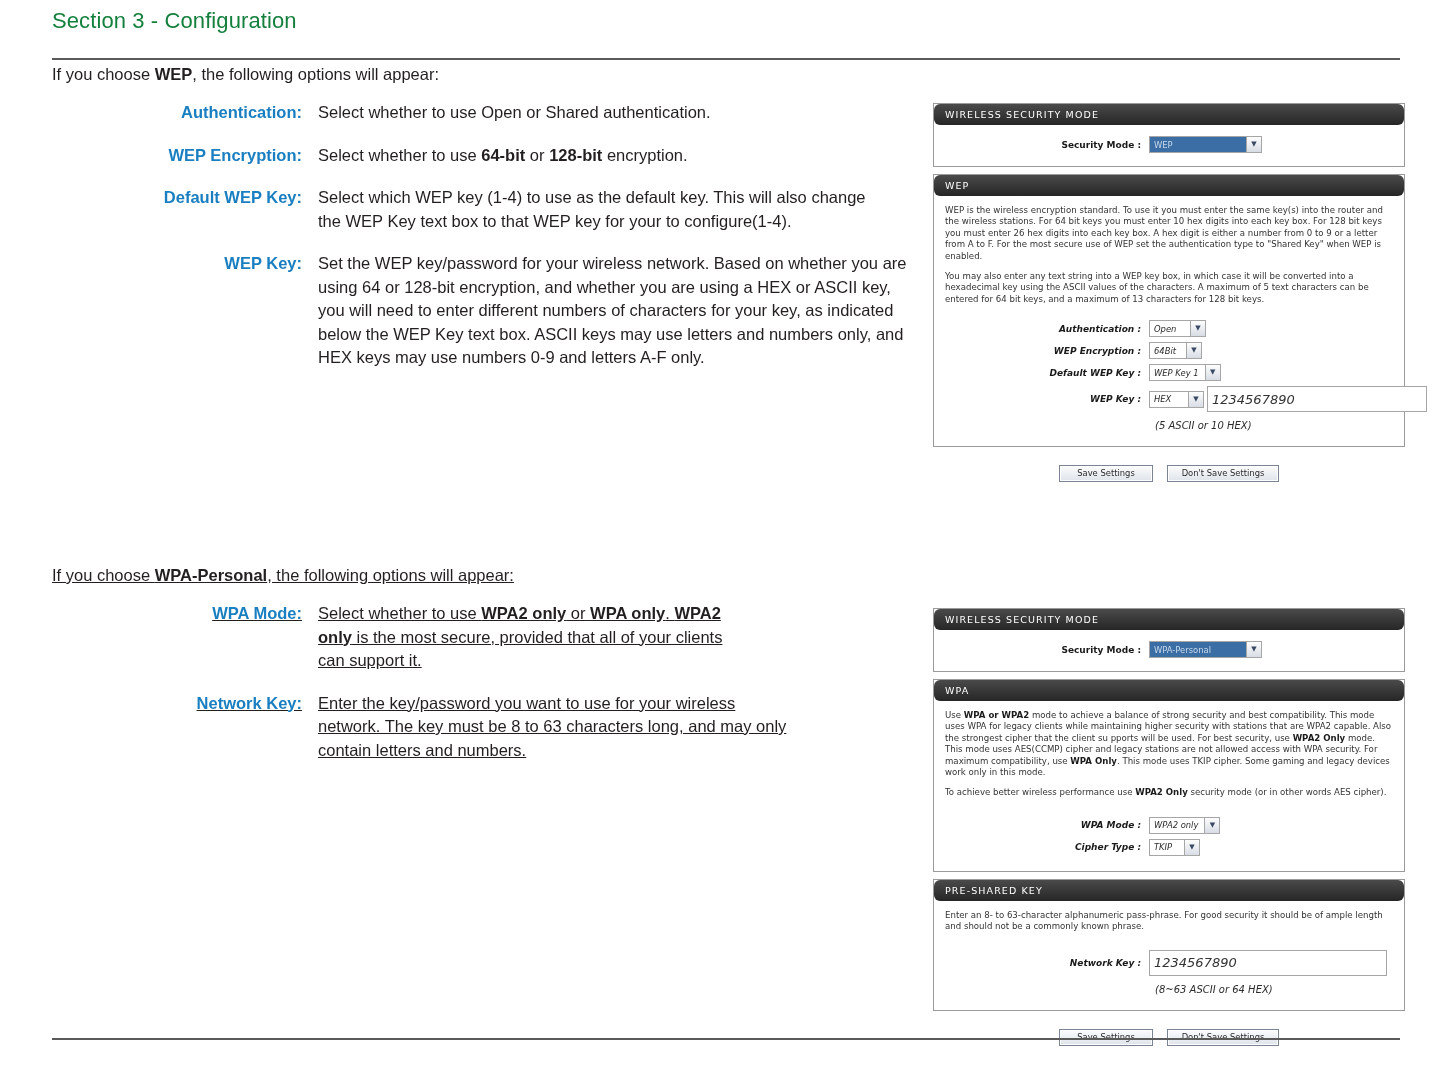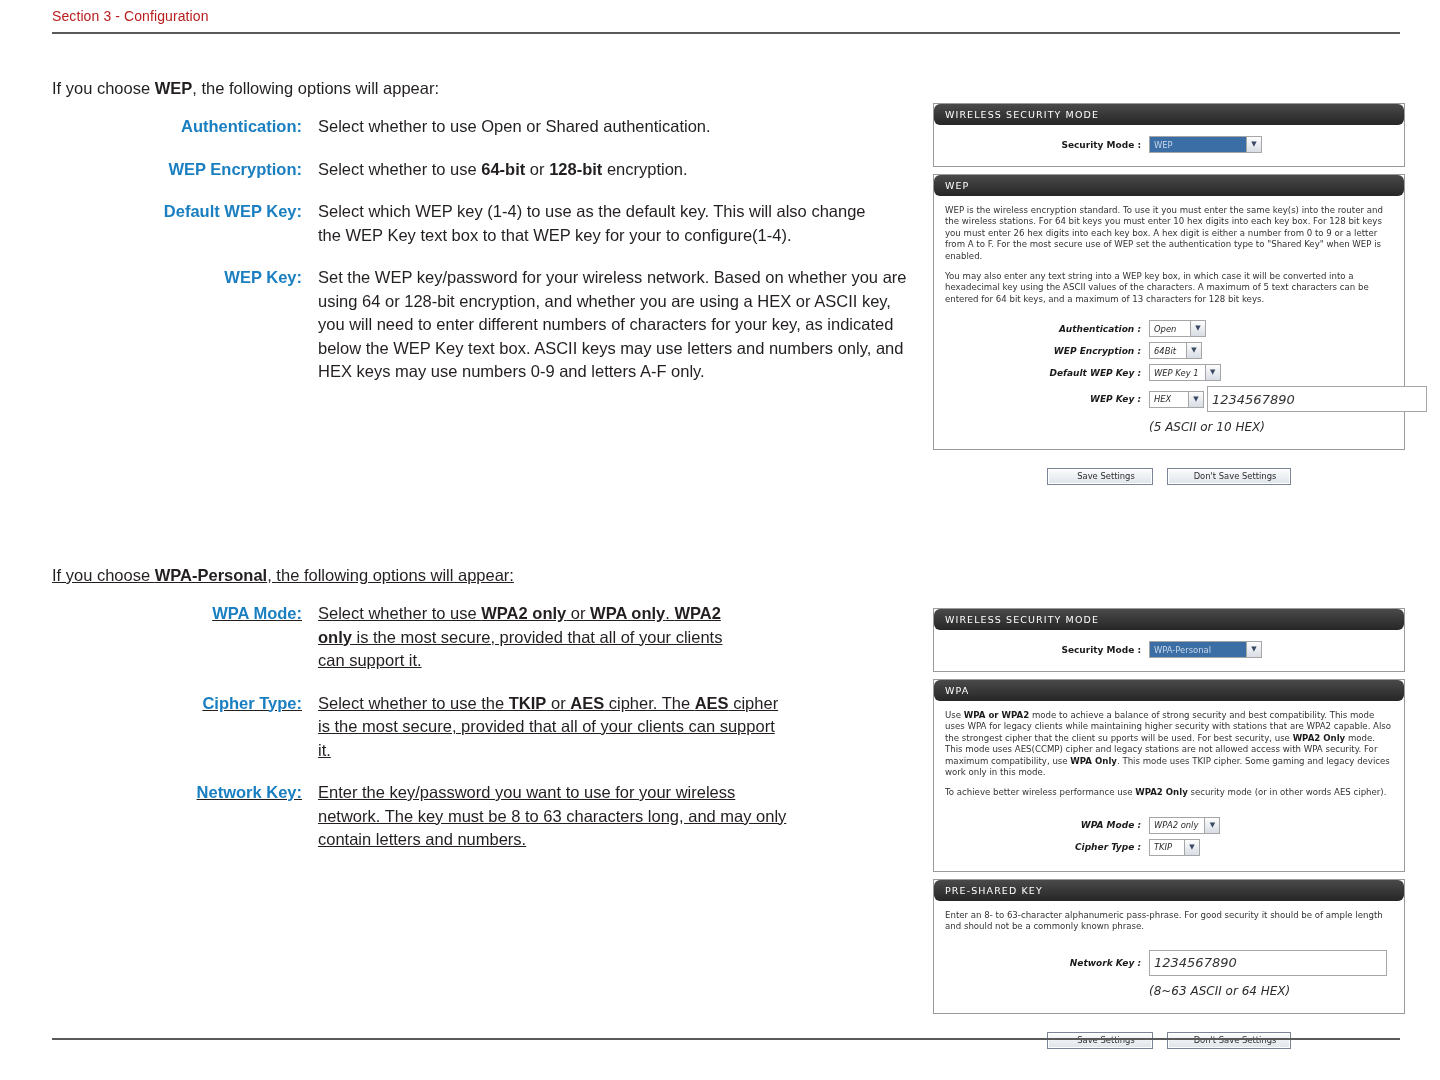--- a/index.html
+++ b/index.html
@@ -18,24 +18,24 @@
   }
 
   
   .page-header {
     position: absolute;
     left: 52px;
     top: 8px;
     width: 1348px;
   }
   .page-header .section-title {
-    font-size: 14px;
-    color: #b91c1c;
+    font-size: 22px;
+    color: #15803d;
     letter-spacing: .1px;
-    padding-bottom: 8px;
+    padding-bottom: 24px;
   }
   .hrule {
     height: 0;
     border-top: 2.2px solid #5a5a5a;
     width: 100%;
   }
   .footer-rule {
     position: absolute;
     left: 52px;
     top: 1038px;
@@ -180,55 +180,56 @@
     color: #333333;
     display: flex;
     align-items: center;
     padding: 12px 4px;
     box-sizing: border-box;
   }
   .txt-wep { width: 220px; }
   .txt-net { width: 238px; }
 
   .rp-hint {
-    font-size: 12px;
+    font-size: 10px;
     color: #2b2b2b;
     margin-top: 3px;
+    margin-left: 6px;
   }
   .rp-hint-row { display: flex; }
   .rp-hint-pad { width: 204px; flex: 0 0 204px; }
 
   
   .rp-buttons {
     display: flex;
     justify-content: center;
     gap: 14px;
     padding-top: 11px;
   }
   .rp-btn {
     border: 1px solid #7b8494;
     background: linear-gradient(#fbfcfd, #dfe4ea);
     font-size: 8.4px;
     color: #2b2b2b;
-    padding: 2px 0 3px 12px;
+    padding: 2px 0 3px 0;
     text-align: center;
     box-shadow: inset 0 0 0 1px #ffffff;
   }
   .rp-btn-save { width: 92px; }
   .rp-btn-dont { width: 110px; }
 </style>
 </head>
 <body>
 
 <div class="page-header">
   <div class="section-title">Section 3 - Configuration</div>
   <div class="hrule"></div>
 </div>
 
-<div class="doc-col" style="top:78px;">
+<div class="doc-col" style="top:64px;">
 
   <div class="intro">
     <span>If you choose </span><b>WEP</b><span>, the following options will appear:</span>
   </div>
 
   <div class="def-row">
     <div class="def-term">Authentication:</div>
     <div class="def-desc">Select whether to use Open or Shared authentication.</div>
   </div>
 
@@ -257,26 +258,20 @@
     <span>If you choose </span><b>WPA-Personal</b><span>, the following options will appear:</span>
   </div>
 
   <div class="def-row">
     <div class="def-term">WPA Mode:</div>
     <div class="def-desc" style="max-width:430px;">
       <span>Select whether to use </span><b>WPA2 only</b><span> or </span><b>WPA only</b><span>. </span><b>WPA2 only</b><span> is the most secure, provided that all of your clients can support it.</span>
     </div>
   </div>
 
-  <div class="def-row">
-    <div class="def-term">Cipher Type:</div>
-    <div class="def-desc" style="max-width:470px;">
-      <span>Select whether to use the </span><b>TKIP</b><span> or </span><b>AES</b><span> cipher. The </span><b>AES</b><span> cipher is the most secure, provided that all of your clients can support it.</span>
-    </div>
-  </div>
 
   <div class="def-row">
     <div class="def-term">Network Key:</div>
     <div class="def-desc" style="max-width:480px;">Enter the key/password you want to use for your wireless network. The key must be 8 to 63 characters long, and may only contain letters and numbers.</div>
   </div>
 
 </div>
 
 <div class="router-panel" style="left:933px; top:103px;">
 

